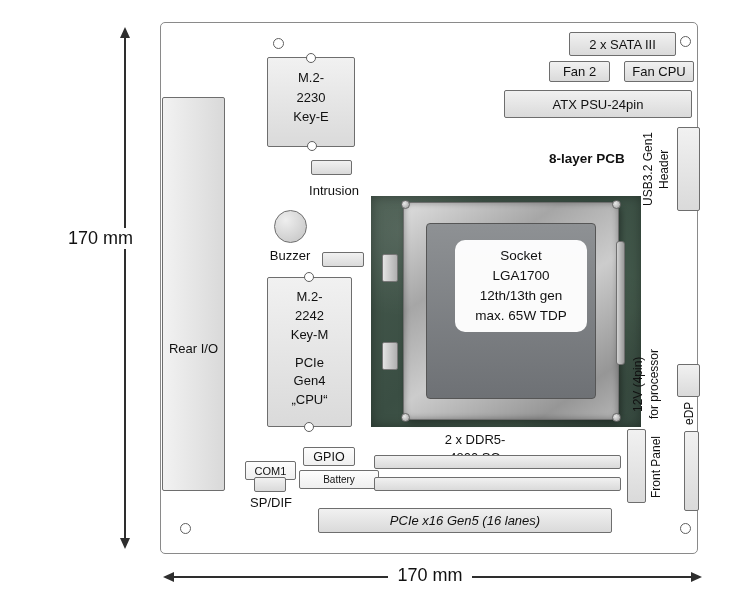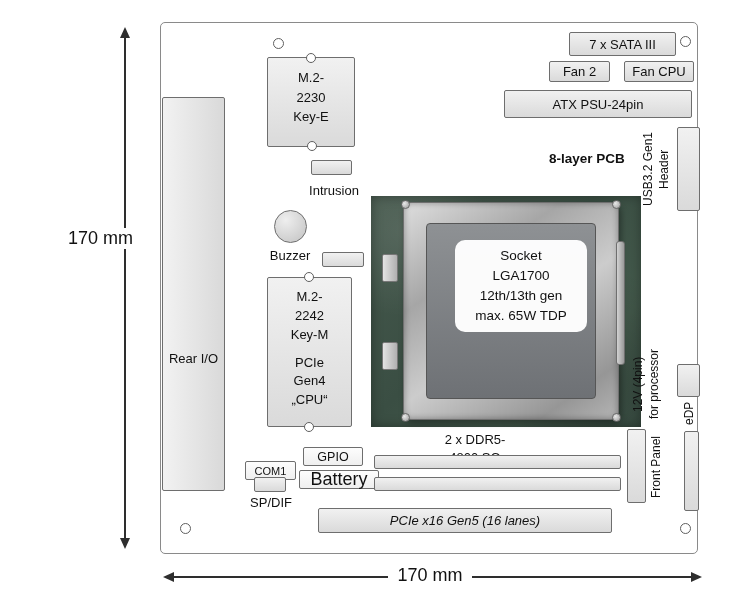--- a/index.html
+++ b/index.html
@@ -65,37 +65,37 @@
   <div class="dimlabel center" style="left:388px;top:565px;width:84px;">170 mm</div>
 
   <div class="board"></div>
 
   <div class="hole" style="left:273px;top:38px;"></div>
   <div class="hole" style="left:680px;top:36px;"></div>
   <div class="hole" style="left:180px;top:523px;"></div>
   <div class="hole" style="left:680px;top:523px;"></div>
 
   <div class="comp" style="left:162px;top:97px;width:63px;height:394px;background:linear-gradient(90deg,#f2f2f2,#d9d9d9);">
-    <div class="txt center" style="left:0;top:253px;width:100%;">Rear I/O</div>
+    <div class="txt center" style="left:0;top:243px;width:100%;">Rear I/O</div>
   </div>
 
   <div class="comp col" style="left:267px;top:57px;width:88px;height:90px;padding-top:10px;font-size:13px;line-height:1.5;">
     <div>M.2-</div>
     <div>2230</div>
     <div>Key-E</div>
   </div>
   <div class="shole" style="left:306px;top:53px;"></div>
   <div class="shole" style="left:307px;top:141px;"></div>
 
   <div class="comp" style="left:311px;top:160px;width:41px;height:15px;"></div>
   <div class="txt center" style="left:296px;top:183px;width:76px;">Intrusion</div>
 
 
   <div class="comp cc" style="left:569px;top:32px;width:107px;height:24px;">
-    <span>7 x SATA III</span>
+    <span>2 x SATA III</span>
   </div>
   <div class="comp cc" style="left:549px;top:61px;width:61px;height:21px;">
     <span>Fan 2</span>
   </div>
   <div class="comp cc" style="left:624px;top:61px;width:70px;height:21px;">
     <span>Fan CPU</span>
   </div>
   <div class="comp cc" style="left:504px;top:90px;width:188px;height:28px;">
     <span>ATX PSU-24pin</span>
   </div>
@@ -138,24 +138,24 @@
       <div>Socket</div>
       <div>LGA1700</div>
       <div>12th/13th gen</div>
       <div>max. 65W TDP</div>
     </div>
   </div>
 
   <div class="comp comp-white cc" style="left:245px;top:461px;width:51px;height:19px;font-size:11px;">
     <span>COM1</span>
   </div>
-  <div class="comp comp-white cc" style="left:303px;top:447px;width:60px;height:19px;font-size:12.5px;">
+  <div class="comp comp-white cc" style="left:303px;top:447px;width:52px;height:19px;font-size:12.5px;">
     <span>GPIO</span>
   </div>
-  <div class="comp comp-white cc" style="left:299px;top:470px;width:80px;height:19px;font-size:18px;">
+  <div class="comp comp-white cc" style="left:299px;top:470px;width:80px;height:19px;font-size:10px;">
     <span>Battery</span>
   </div>
   <div class="comp" style="left:254px;top:477px;width:32px;height:15px;"></div>
   <div class="txt center" style="left:240px;top:495px;width:62px;">SP/DIF</div>
 
   <div class="txt center" style="left:415px;top:431px;width:120px;line-height:1.4;">
     <div>2 x DDR5-</div>
     <div>4800 SO</div>
   </div>
   <div class="comp" style="left:374px;top:455px;width:247px;height:14px;"></div>

